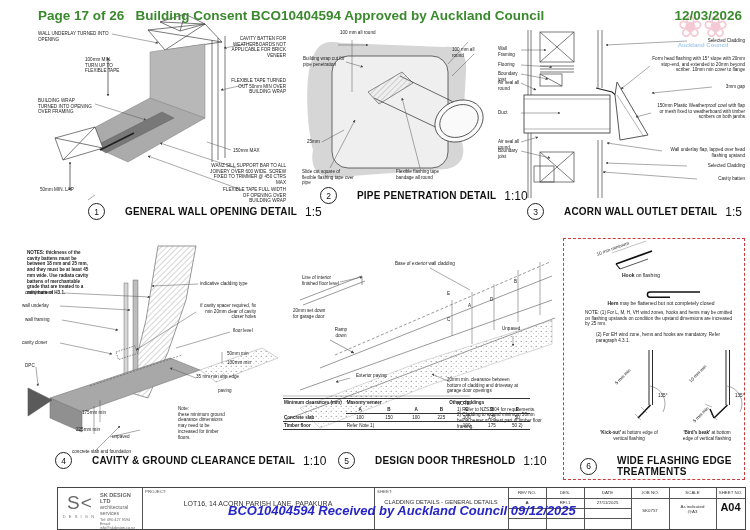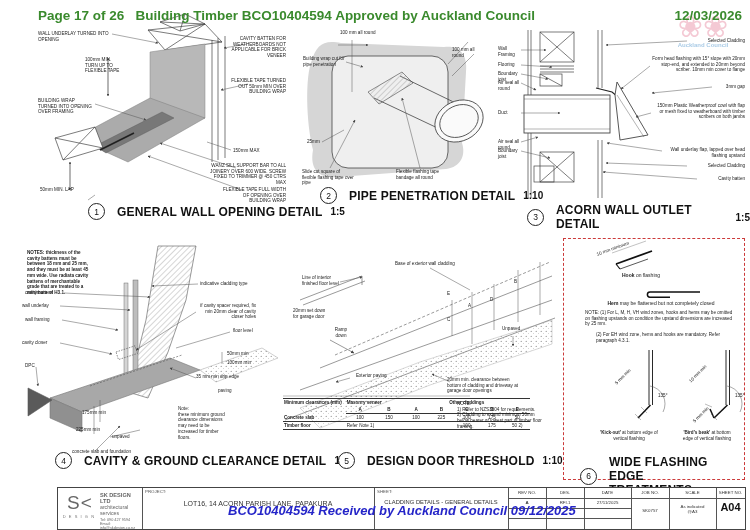--- a/index.html
+++ b/index.html
@@ -13,22 +13,22 @@
   .wm .flower{font-size:30px;color:rgba(233,142,165,0.48);line-height:1;}
   .wm .wmtxt{font-size:6px;color:rgba(125,175,216,0.65);font-weight:bold;}
   svg.draw{position:absolute;left:0;top:0;z-index:1;}
   .lbl{position:absolute;font-size:4.6px;line-height:1.25;color:#1c1c1c;z-index:2;}
   .r{text-align:right;} .c{text-align:center;}
   .pre{white-space:pre-line;}
   .rot45{transform:rotate(-45deg);transform-origin:left top;}
   .rot20{transform:rotate(-20deg);transform-origin:left top;}
   .cap{position:absolute;display:flex;align-items:center;z-index:2;color:#111;}
   .capnum{width:15px;height:15px;border:1.2px solid #222;border-radius:50%;display:flex;align-items:center;justify-content:center;font-size:8.5px;flex:0 0 auto;background:#fff;}
-  .capttl{font-weight:bold;font-size:12px;margin-left:12px;letter-spacing:.2px;}
-  .capscale{font-weight:bold;font-size:10px;margin-left:8px;}
+  .capttl{font-weight:bold;font-size:10px;margin-left:20px;letter-spacing:.2px;}
+  .capscale{font-weight:normal;font-size:12px;margin-left:8px;}
   .redbox{position:absolute;left:563px;top:238px;width:180px;height:240px;border:1.3px dashed #cc3b3b;z-index:1;}
   .mintbl{position:absolute;left:283px;top:398px;z-index:2;border-collapse:collapse;table-layout:fixed;width:247px;font-size:4.6px;color:#1c1c1c;}
   .mintbl td{padding:1px 1px;vertical-align:top;}
   .mintbl .bt{border-top:1.1px solid #333;} .mintbl .bb{border-bottom:0.7px solid #333;} .mintbl .bbt{border-bottom:1.1px solid #333;}
   .mintbl .hd{font-weight:bold;} .mintbl .num{text-align:center;}
   .tb{position:absolute;left:57px;top:487px;width:687px;height:41px;border:1.1px solid #444;z-index:3;background:#fff;font-size:4.4px;color:#333;}
   .tblabel{position:absolute;left:2px;top:1px;font-size:4.4px;color:#555;}
   .vline{position:absolute;top:0;width:0;height:100%;border-left:1px solid #555;}
   .hline{position:absolute;left:0;width:100%;border-top:0.8px solid #555;}
   .stamp{position:absolute;left:228px;top:503px;width:300px;text-align:right;z-index:6;color:#2525c8;font-weight:bold;font-style:italic;font-size:13px;white-space:nowrap;}
@@ -41,21 +41,21 @@
 <div id="sheet">
 
   <div class="wm" style="left:668px;top:12px;width:70px;">
     <div class="flower">❀❀</div>
     <div class="wmtxt">Auckland Council</div>
   </div>
 
   <div class="hdr">
     <div class="hdr-left g">
       <span>Page 17 of 26</span>&nbsp;&nbsp;
-      <span>Building Timber BCO10404594 Approved by Auckland Council</span>
+      <span>Building Consent BCO10404594 Approved by Auckland Council</span>
     </div>
     <div class="hdr-date g">12/03/2026</div>
   </div>
 
   <svg class="draw" width="750" height="530" viewBox="0 0 750 530">
     <defs>
       <pattern id="hx" width="4" height="4" patternUnits="userSpaceOnUse" patternTransform="rotate(45)">
         <line x1="0" y1="0" x2="0" y2="4" stroke="#8a8a8a" stroke-width="0.7"></line>
       </pattern>
       <pattern id="dt" width="5" height="5" patternUnits="userSpaceOnUse">

